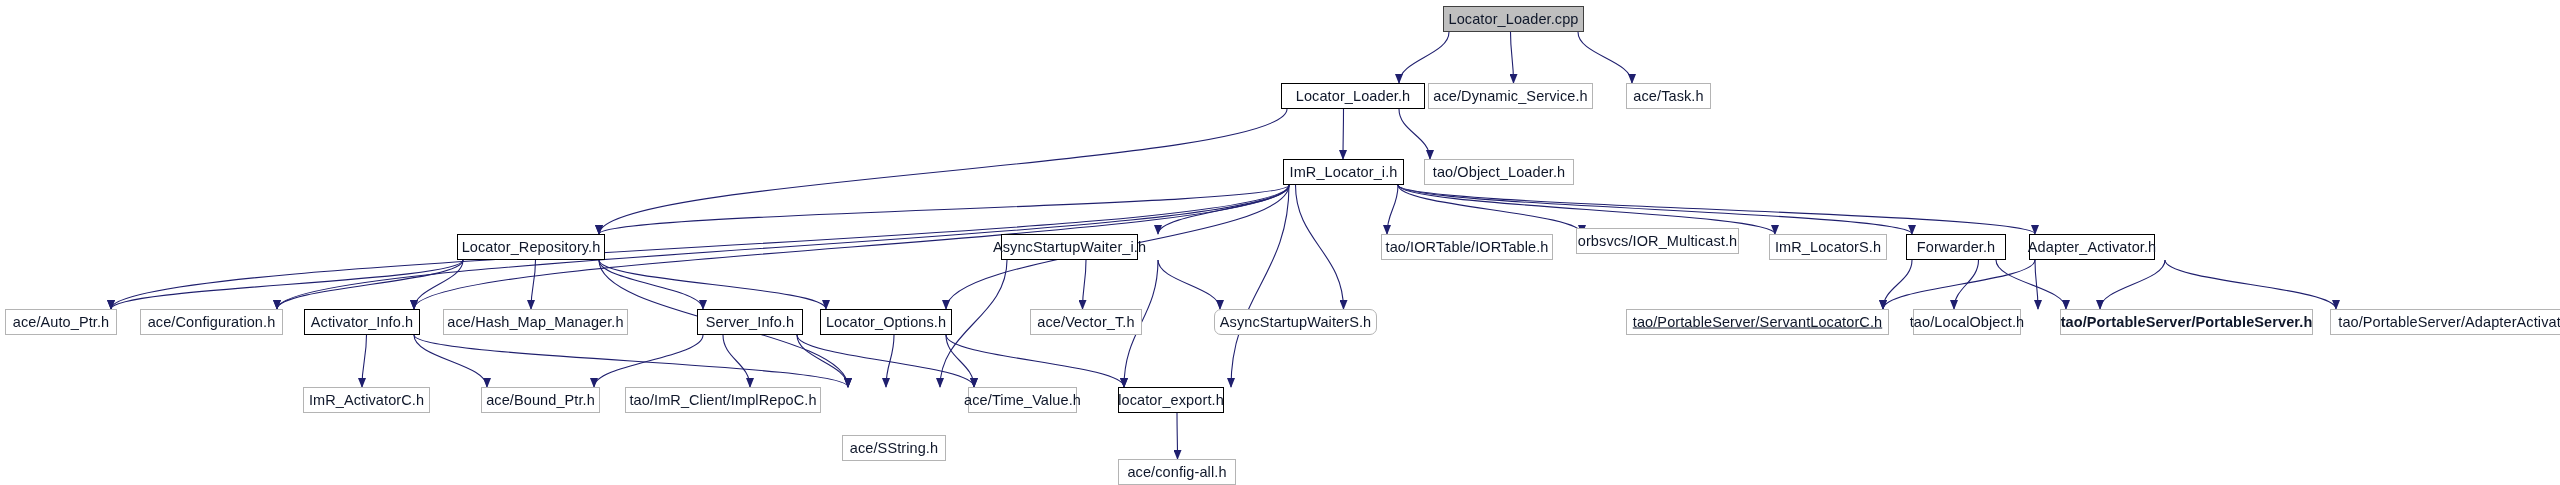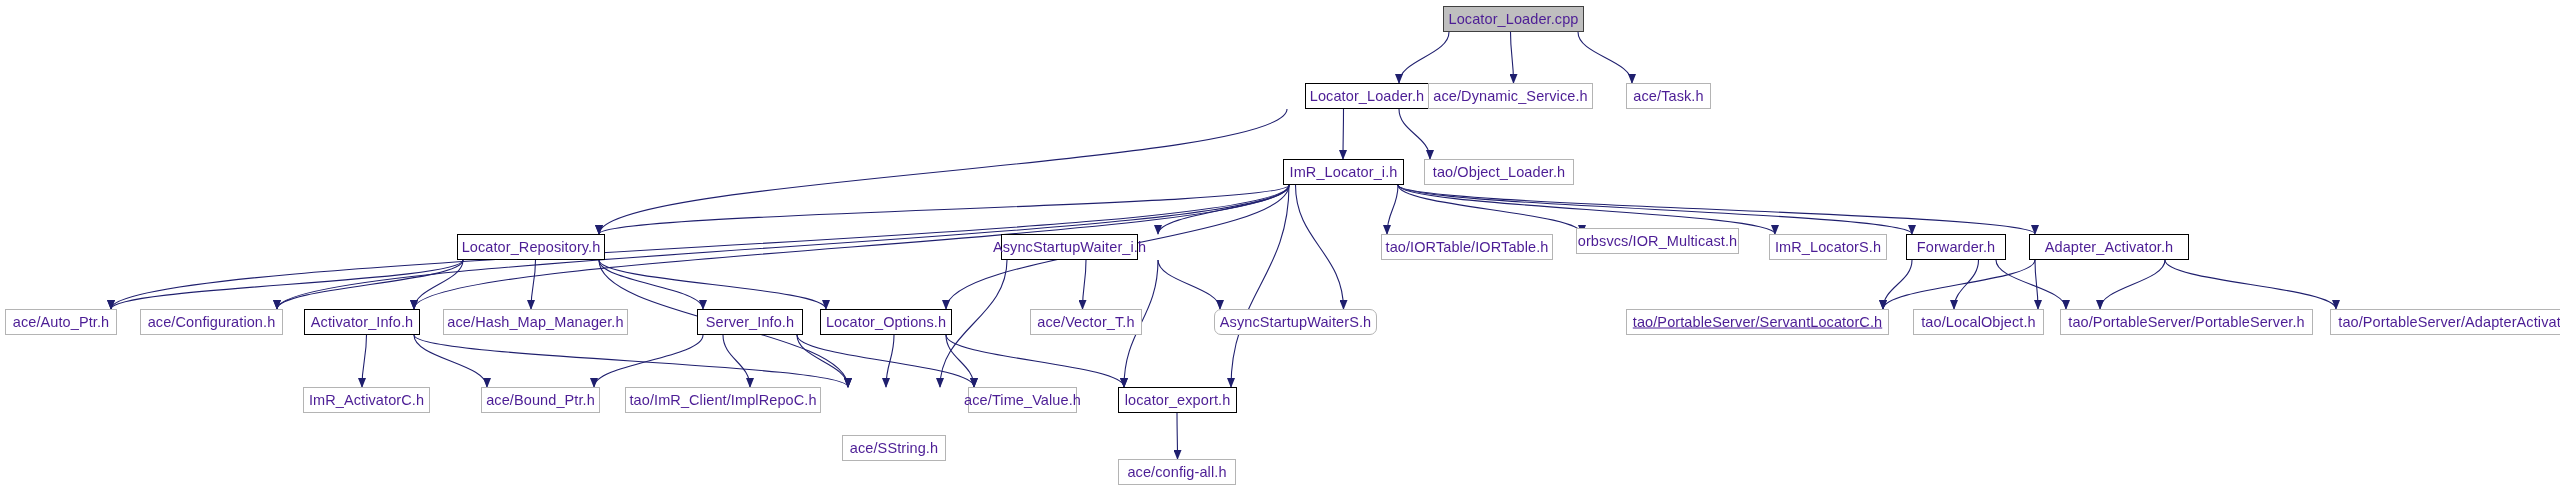--- a/index.html
+++ b/index.html
@@ -26,21 +26,21 @@
   }
   .node {
     position: absolute;
     box-sizing: border-box;
     display: flex;
     align-items: center;
     justify-content: center;
     height: 26px;
     border: 1px solid #b4b4b4;
     background: #ffffff;
-    color: #4c1d95;
+    color: #0f172a;
     font-size: 14.5px;
     line-height: 1;
     white-space: nowrap;
     letter-spacing: 0.1px;
     padding: 0 6px;
   }
   .node.root {
     background: #bfbfbf;
     border: 1px solid #404040;
   }
@@ -110,21 +110,21 @@
         <path d="M2035,260 C2035,282.05 2038,286.95 2038,309" fill="none" stroke="#1f1f6e" stroke-width="1.1" marker-end="url(#arrow)"></path>
         <path d="M2165,260 C2165,282.05 2100,286.95 2100,309" fill="none" stroke="#1f1f6e" stroke-width="1.1" marker-end="url(#arrow)"></path>
         <path d="M2165,260 C2165,282.05 2336,286.95 2336,309" fill="none" stroke="#1f1f6e" stroke-width="1.1" marker-end="url(#arrow)"></path>
         <path d="M1177,413 C1177,433.7 1177.5,438.3 1177.5,459" fill="none" stroke="#1f1f6e" stroke-width="1.1" marker-end="url(#arrow)"></path>
       </g>
   </svg>
   <div id="nodes-layer">
       <div class="node root" style="left: 1443px; top: 6px; width: 141px;">
         <span class="node-label">Locator_Loader.cpp</span>
       </div>
-      <div class="node strong" style="left: 1281px; top: 83px; width: 124px; margin-left: 24px;">
+      <div class="node strong" style="left: 1281px; top: 83px; width: 144px;">
         <span class="node-label">Locator_Loader.h</span>
       </div>
       <div class="node" style="left: 1428px; top: 83px; width: 165px;">
         <span class="node-label">ace/Dynamic_Service.h</span>
       </div>
       <div class="node" style="left: 1626px; top: 83px; width: 85px;">
         <span class="node-label">ace/Task.h</span>
       </div>
       <div class="node strong" style="left: 1283px; top: 159px; width: 121px;">
         <span class="node-label">ImR_Locator_i.h</span>
@@ -143,21 +143,21 @@
       </div>
       <div class="node" style="left: 1576px; top: 228px; width: 163px;">
         <span class="node-label">orbsvcs/IOR_Multicast.h</span>
       </div>
       <div class="node" style="left: 1769px; top: 234px; width: 118px;">
         <span class="node-label">ImR_LocatorS.h</span>
       </div>
       <div class="node strong" style="left: 1906px; top: 234px; width: 100px;">
         <span class="node-label">Forwarder.h</span>
       </div>
-      <div class="node strong" style="left: 2029px; top: 234px; width: 160px; text-align: right;">
+      <div class="node strong" style="left: 2029px; top: 234px; width: 126px; text-align: right;">
         <span class="node-label">Adapter_Activator.h</span>
       </div>
       <div class="node" style="left: 5px; top: 309px; width: 112px;">
         <span class="node-label">ace/Auto_Ptr.h</span>
       </div>
       <div class="node" style="left: 140px; top: 309px; width: 143px;">
         <span class="node-label">ace/Configuration.h</span>
       </div>
       <div class="node strong" style="left: 304px; top: 309px; width: 116px;">
         <span class="node-label">Activator_Info.h</span>
@@ -173,44 +173,44 @@
       </div>
       <div class="node" style="left: 1030px; top: 309px; width: 112px;">
         <span class="node-label">ace/Vector_T.h</span>
       </div>
       <div class="node" style="left: 1214px; top: 309px; width: 163px; border-radius: 7px;">
         <span class="node-label">AsyncStartupWaiterS.h</span>
       </div>
       <div class="node" style="left: 1626px; top: 309px; width: 263px; text-decoration: underline;">
         <span class="node-label">tao/PortableServer/ServantLocatorC.h</span>
       </div>
-      <div class="node" style="left: 1913px; top: 309px; width: 131px;">
+      <div class="node" style="left: 1913px; top: 309px; width: 108px;">
         <span class="node-label">tao/LocalObject.h</span>
       </div>
-      <div class="node" style="left: 2060px; top: 309px; width: 253px;">
+      <div class="node" style="left: 2060px; top: 309px; width: 253px; font-weight: bold;">
         <span class="node-label">tao/PortableServer/PortableServer.h</span>
       </div>
       <div class="node" style="left: 2330px; top: 309px; width: 275px;">
         <span class="node-label">tao/PortableServer/AdapterActivatorC.h</span>
       </div>
       <div class="node" style="left: 303px; top: 387px; width: 127px;">
         <span class="node-label">ImR_ActivatorC.h</span>
       </div>
       <div class="node" style="left: 481px; top: 387px; width: 119px;">
         <span class="node-label">ace/Bound_Ptr.h</span>
       </div>
       <div class="node" style="left: 625px; top: 387px; width: 196px;">
         <span class="node-label">tao/ImR_Client/ImplRepoC.h</span>
       </div>
       <div class="node" style="left: 842px; top: 387px; width: 104px; margin-top: 48px;">
         <span class="node-label">ace/SString.h</span>
       </div>
       <div class="node" style="left: 968px; top: 387px; width: 109px;">
         <span class="node-label">ace/Time_Value.h</span>
       </div>
-      <div class="node strong" style="left: 1118px; top: 387px; width: 119px;">
+      <div class="node strong" style="left: 1118px; top: 387px; width: 106px;">
         <span class="node-label">locator_export.h</span>
       </div>
       <div class="node" style="left: 1118px; top: 459px; width: 118px;">
         <span class="node-label">ace/config-all.h</span>
       </div>
     </div>
 </div>
 
 </body></html>

